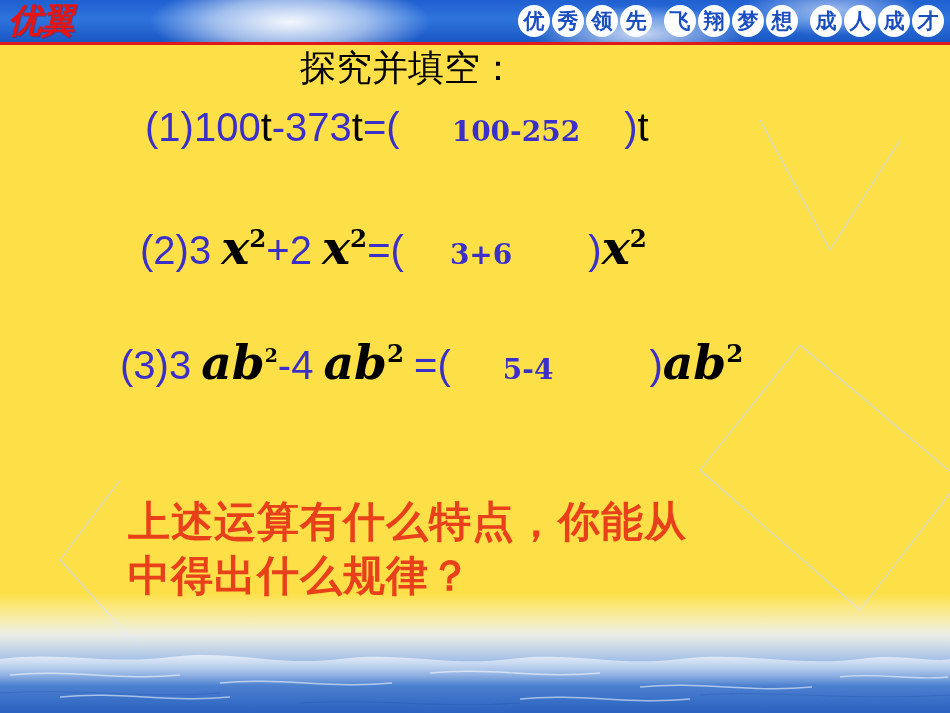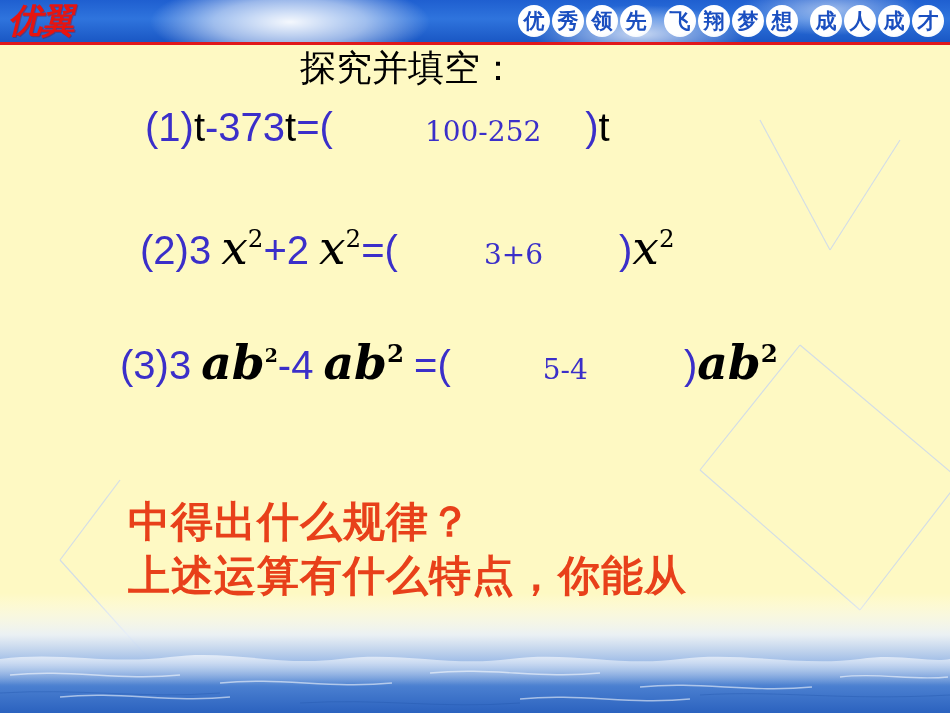--- a/index.html
+++ b/index.html
@@ -8,21 +8,21 @@
     background: #ffffff;
   }
   body {
     font-family: "Liberation Sans", sans-serif;
   }
   #slide {
     position: relative;
     width: 950px;
     height: 713px;
     overflow: hidden;
-    background: #fef9c3;
+    background: #fde047;
   }
 
   
   .deco-lines {
     position: absolute;
     inset: 0;
     pointer-events: none;
     z-index: 0;
   }
 
@@ -165,36 +165,35 @@
   }
   .sup-sm {
     font-size: 0.40em;
     vertical-align: super;
     line-height: 0;
     font-style: normal;
   }
 
   .answer {
     font-family: "DejaVu Serif", serif;
-    font-weight: normal;
+    font-weight: bold;
     color: #3b2fc9;
     font-size: 0.70em;
-    margin-left: 40px;
   }
 
   
   .gap-sm  { display: inline-block; width: 10px; }
   .gap-ans1 { display: inline-block; width: 52px; }
   .gap-ans2 { display: inline-block; width: 46px; }
   .gap-ans3 { display: inline-block; width: 52px; }
   .gap-post1 { display: inline-block; width: 44px; }
   .gap-post2 { display: inline-block; width: 76px; }
   .gap-post3 { display: inline-block; width: 96px; }
 
-  .x-big { font-size: 1.18em; }
+  .x-big { font-size: 1.18em; font-weight: bold; }
   .ab-big { font-size: 1.18em; font-weight: bold; }
 
   
   .question {
     position: absolute;
     left: 128px;
     top: 450px;
     width: 720px;
     font-family: "DejaVu Sans", sans-serif;
     font-size: 42px;
@@ -282,20 +281,21 @@
     </div>
     <div class="header-rule"></div>
   </div>
 
   <div class="body-area">
 
     <div class="slide-title">探究并填空：</div>
 
     <div class="eq eq-1">
       <span class="sans blue">(1)</span>
+      <span class="sans blue">100</span>
       <span class="sans black">t</span>
       <span class="sans blue">-</span>
       <span class="sans blue">373</span>
       <span class="sans black">t</span>
       <span class="sans blue">=(</span>
       <span class="gap-ans1"></span>
       <span class="answer">100-252</span>
       <span class="gap-post1"></span>
       <span class="sans blue">)</span>
       <span class="sans black">t</span>
@@ -330,18 +330,18 @@
       <span class="gap-sm"></span>
       <span class="sans blue">=(</span>
       <span class="gap-ans3"></span>
       <span class="answer">5-4</span>
       <span class="gap-post3"></span>
       <span class="sans blue">)</span>
       <span class="var ab-big"><span>ab</span><span class="sup">2</span></span>
     </div>
 
     <div class="question">
+      <div>上述运算有什么特点，你能从</div>
       <div>中得出什么规律？</div>
-      <div>上述运算有什么特点，你能从</div>
     </div>
 
   </div>
 </div>
 
 </body></html>

